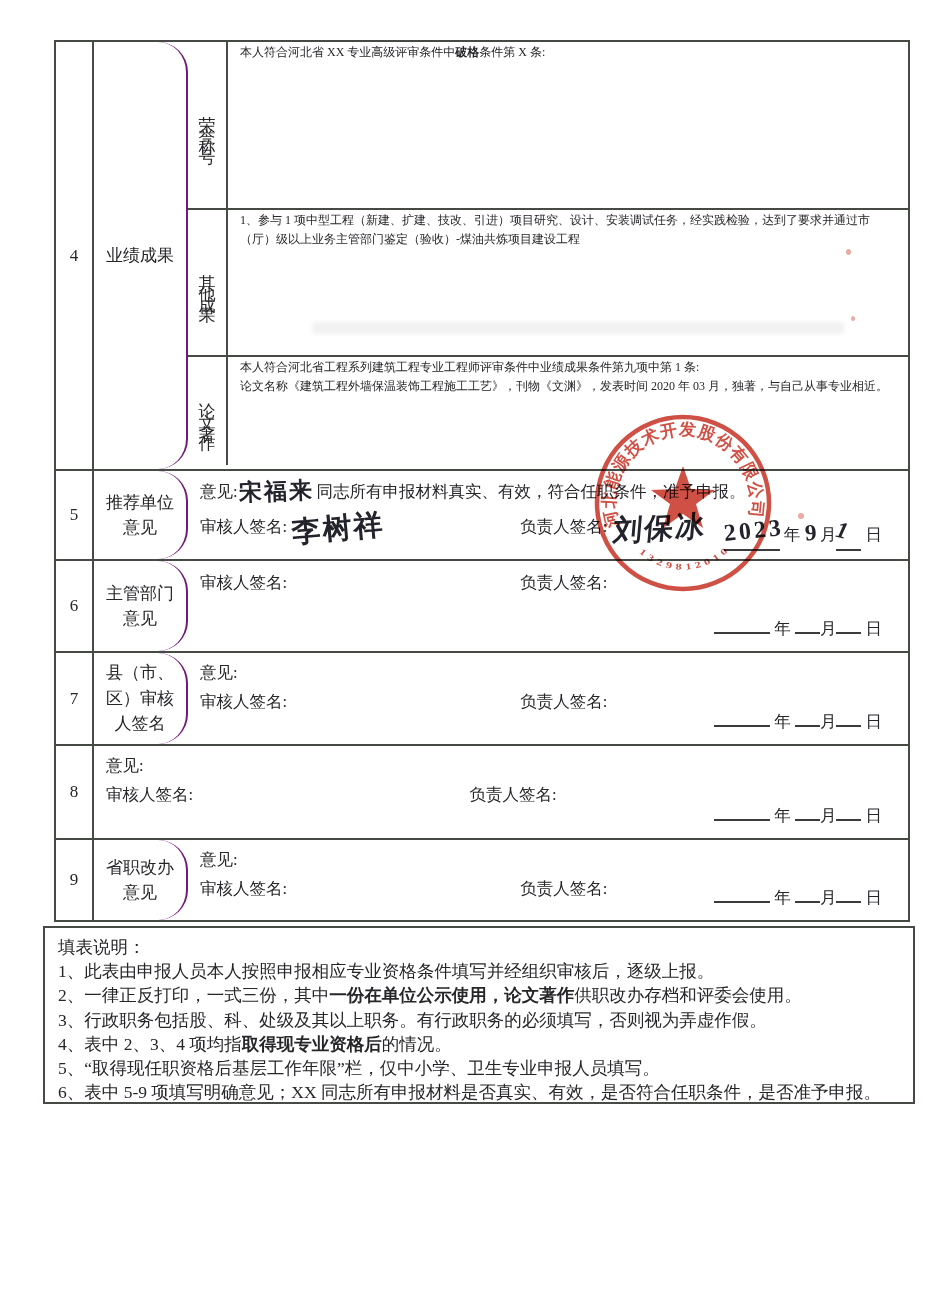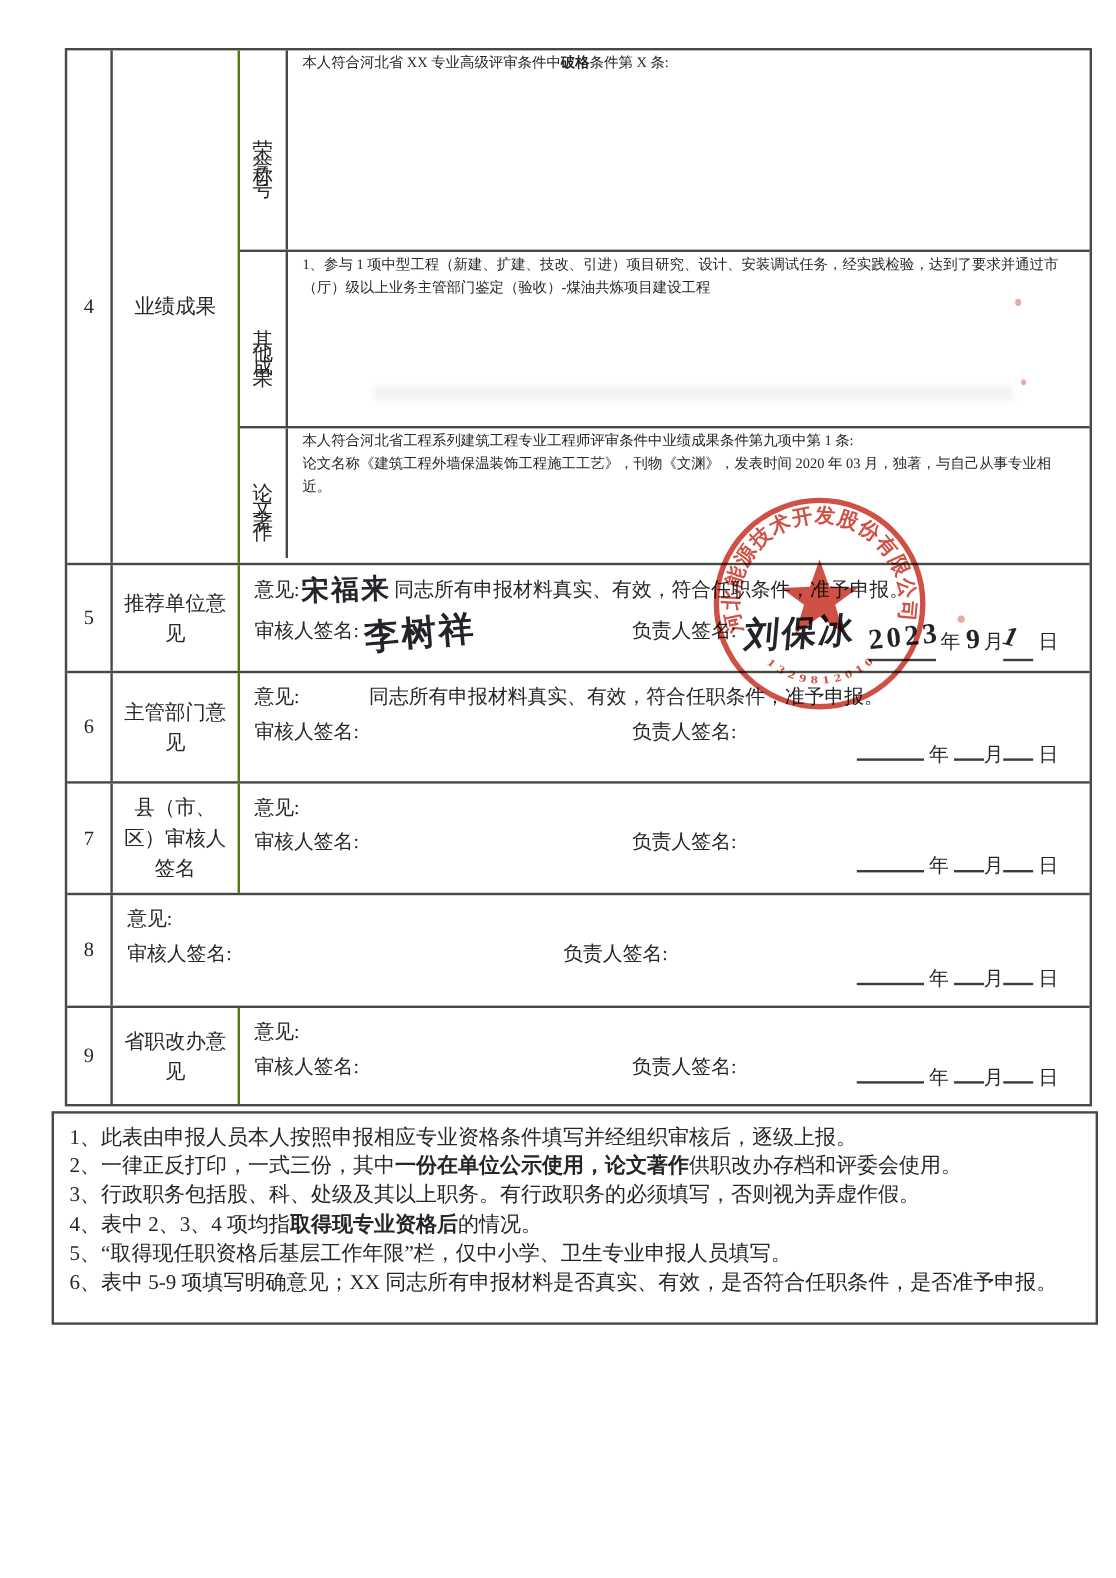--- a/index.html
+++ b/index.html
@@ -6,21 +6,21 @@
   body{
     width:930px;height:1315px;background:#ffffff;position:relative;
     font-family:"Liberation Serif","DejaVu Serif",serif;
     color:#26262a;overflow:hidden;
   }
   .tbl{position:absolute;left:54px;top:40px;width:856px;border:2px solid #454b44;box-sizing:border-box;background:transparent;}
   .trow{display:flex;box-sizing:border-box;border-top:2px solid #454b44;}
   .trow.first{border-top:none;}
   .cell{box-sizing:border-box;}
   .cell-num{width:38px;border-right:2px solid #454b44;display:flex;align-items:center;justify-content:center;font-size:17px;flex:0 0 auto;}
-  .cell-label{width:106px;border-right:2px solid #4d7c0f;display:flex;align-items:center;justify-content:center;text-align:center;font-size:17px;line-height:1.5;padding:2px 5px;flex:0 0 auto;}
+  .cell-label{width:94px;border-right:2px solid #701a75;display:flex;align-items:center;justify-content:center;text-align:center;font-size:17px;line-height:1.5;padding:2px 5px;flex:0 0 auto;border-radius:30px;}
   .r4-right{flex:1;display:flex;flex-direction:column;min-width:0;}
   .sect{display:flex;box-sizing:border-box;border-top:2px solid #454b44;}
   .sect.first{border-top:none;}
   .cell-sub{width:40px;border-right:2px solid #454b44;display:flex;align-items:center;justify-content:center;flex:0 0 auto;}
   .vtext{writing-mode:vertical-rl;text-orientation:upright;letter-spacing:11px;font-size:17px;}
   .cell-content{flex:1;padding:1px 12px 6px 12px;font-size:12px;line-height:1.6;position:relative;min-width:0;}
   .b{font-weight:700;}
   .op-cell{flex:1;padding:7px 12px;font-size:16.5px;line-height:1.62;position:relative;min-width:0;}
   .op-line2{display:flex;margin-top:2px;}
   .op-l2a{flex:0 0 46%;}
@@ -104,23 +104,20 @@
         <span class="hw hw-m">9</span><span>月</span><span class="bl bl-d"><span class="hw hw-d">1</span></span>
         <span>日</span>
       </div>
     </div>
   </div>
 
   <div class="trow" style="height:92px;">
     <div class="cell cell-num">6</div>
     <div class="cell cell-label">主管部门意见</div>
     <div class="op-cell">
-      <div>
-        <span>意见:</span><span class="gap-name"></span><span>同志所有申报材料真实、有效，符合任职条件，准予申报。</span>
-      </div>
       <div class="op-line2">
         <div class="op-l2a"><span>审核人签名:</span></div>
         <div class="op-l2b"><span>负责人签名:</span></div>
       </div>
       <div class="op-date">
         <span class="bl bl-y"></span>
         <span>年</span>
         <span class="bl bl-m"></span><span>月</span><span class="bl bl-d"></span>
         <span>日</span>
       </div>
@@ -182,20 +179,21 @@
         <span>年</span>
         <span class="bl bl-m"></span><span>月</span><span class="bl bl-d"></span>
         <span>日</span>
       </div>
     </div>
   </div>
 
 </div>
 
 <div class="notes">
+  <div>填表说明：</div>
   <div>1、此表由申报人员本人按照申报相应专业资格条件填写并经组织审核后，逐级上报。</div>
   <div>
     <span>2、一律正反打印，一式三份，其中</span><span class="b">一份在单位公示使用，论文著作</span><span>供职改办存档和评委会使用。</span>
   </div>
   <div>3、行政职务包括股、科、处级及其以上职务。有行政职务的必须填写，否则视为弄虚作假。</div>
   <div>
     <span>4、表中 2、3、4 项均指</span><span class="b">取得现专业资格后</span><span>的情况。</span>
   </div>
   <div>5、“取得现任职资格后基层工作年限”栏，仅中小学、卫生专业申报人员填写。</div>
   <div>6、表中 5-9 项填写明确意见；XX 同志所有申报材料是否真实、有效，是否符合任职条件，是否准予申报。</div>

